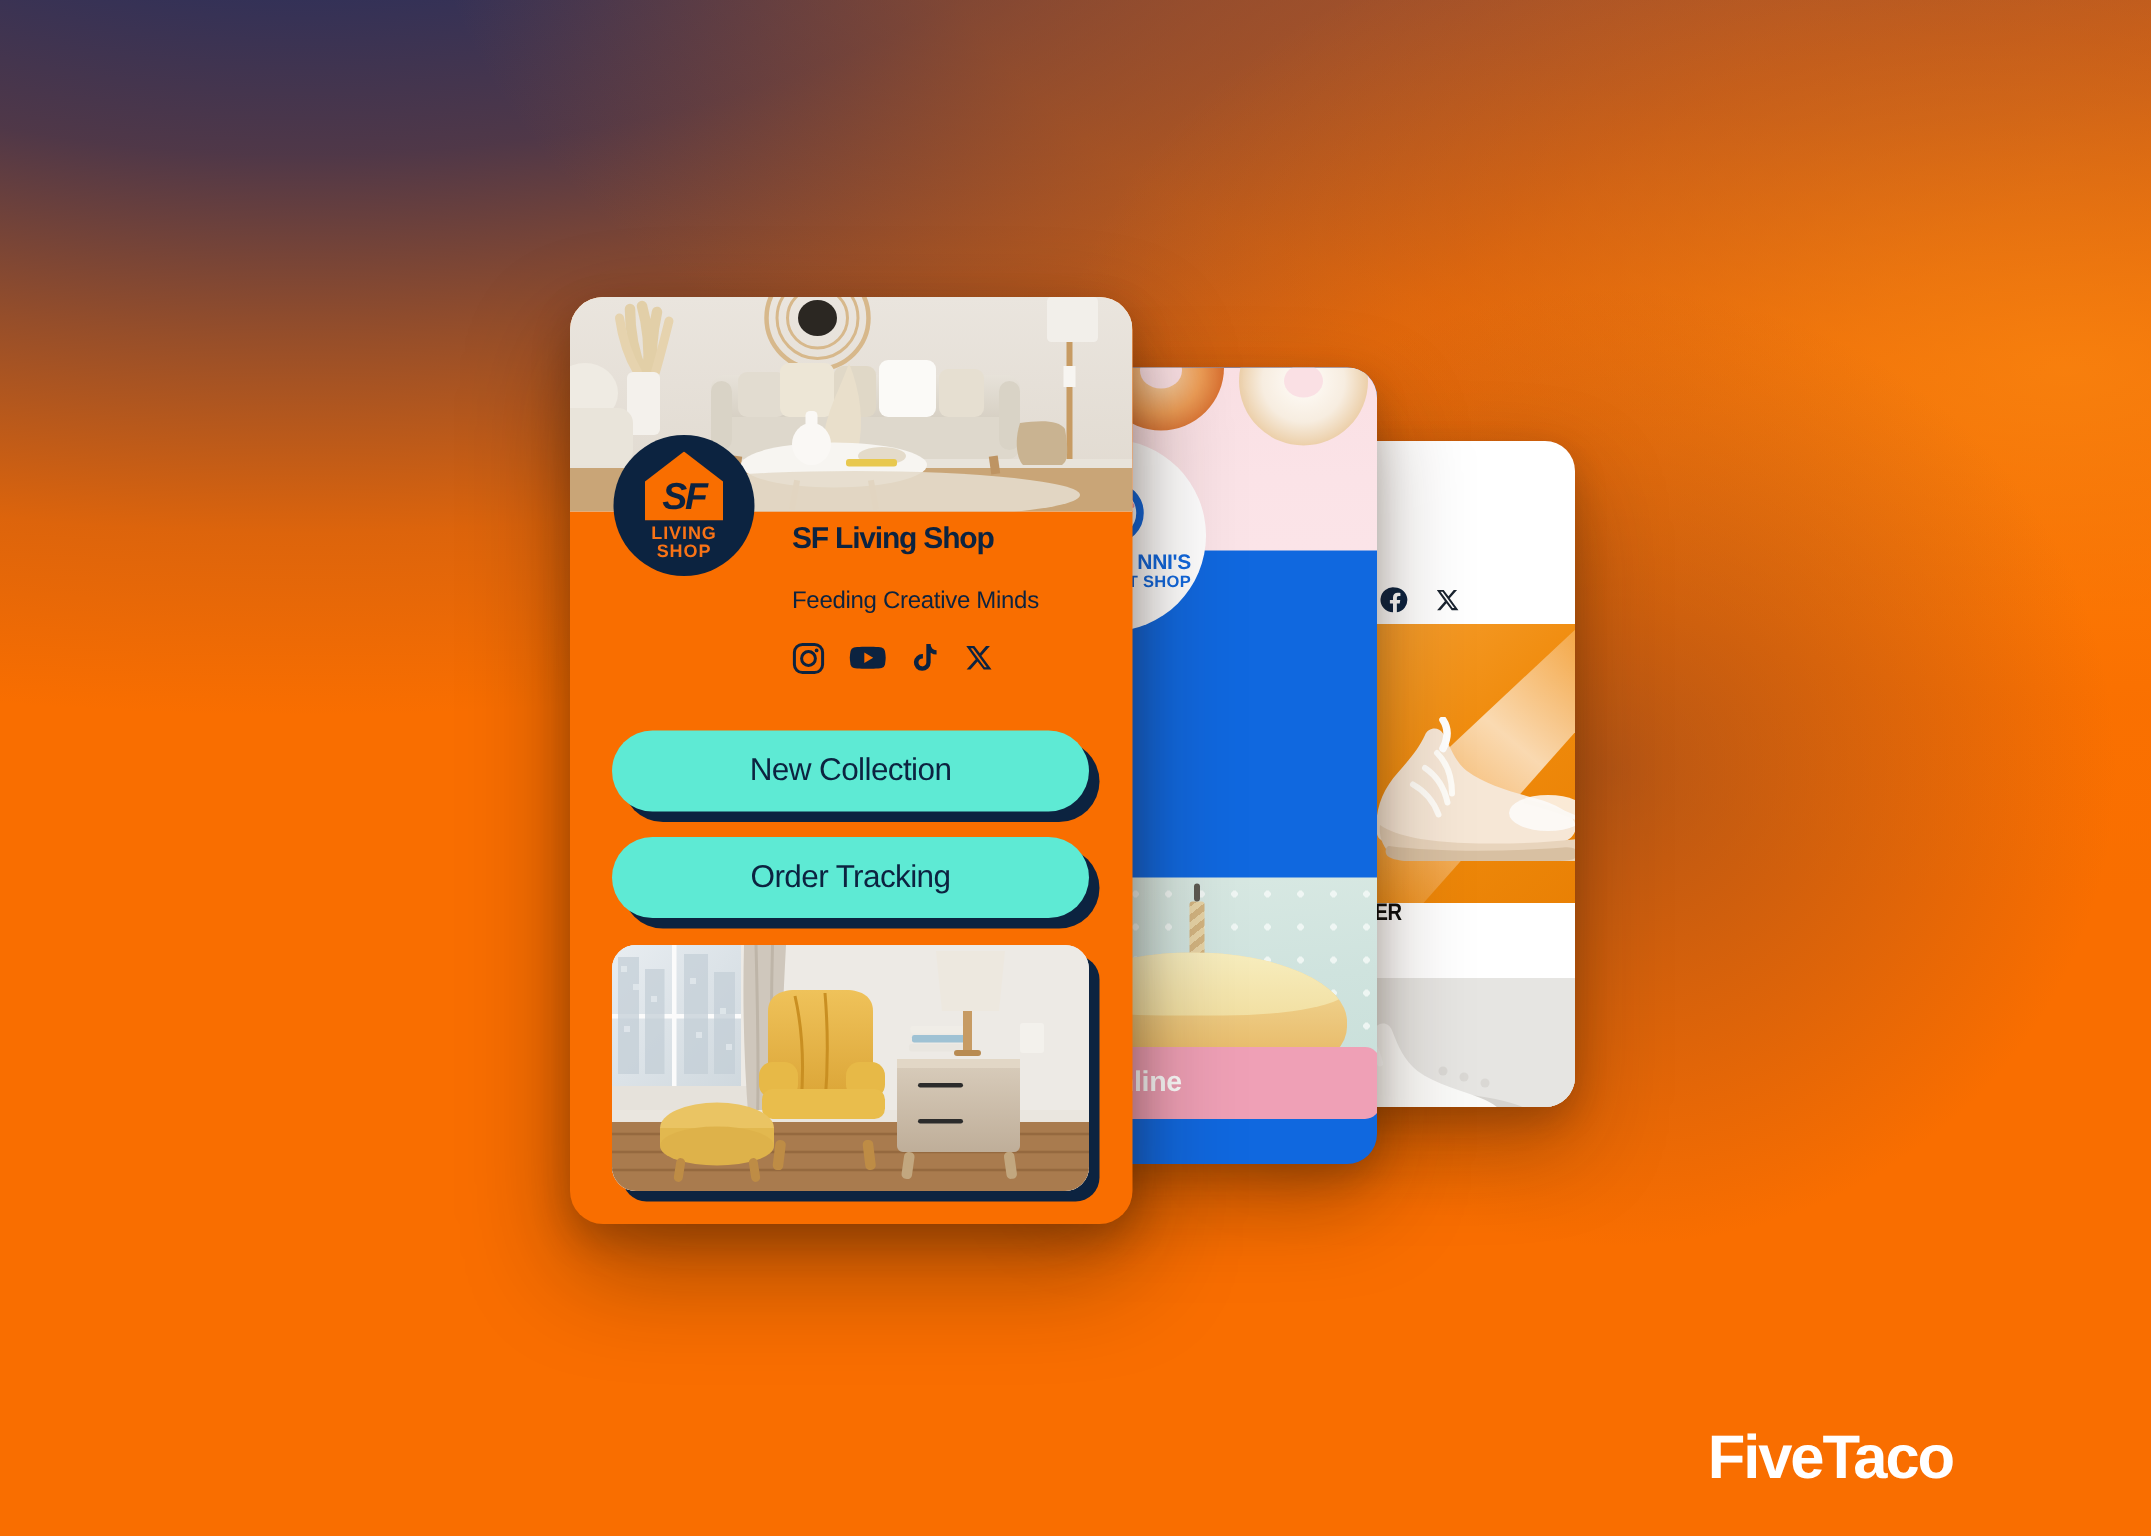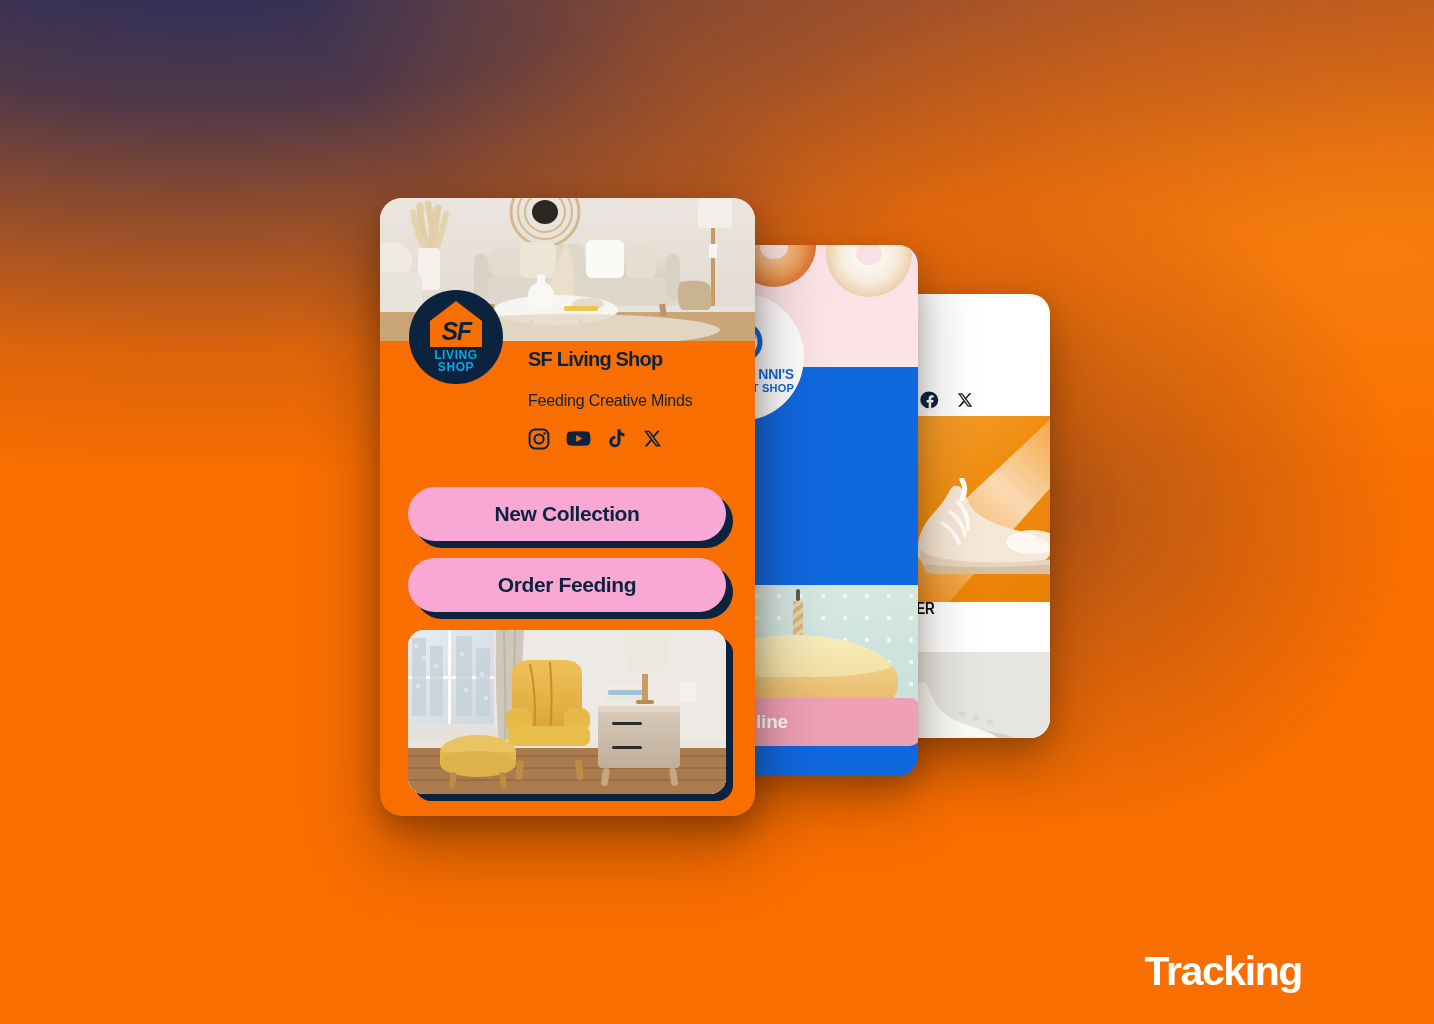--- a/index.html
+++ b/index.html
@@ -303,21 +303,21 @@
     position:relative;
     color:#0C2340;
     font-weight: 900;
     font-size: 25px;
     letter-spacing:-1.4px;
     line-height: 1;
     padding-bottom: 3px;
     font-style: italic;
   }
   .logo-l1, .logo-l2 {
-    color:#0ea5e9; font-weight: 900; line-height: 1.02;
+    color:#f97316; font-weight: 900; line-height: 1.02;
     letter-spacing: 0.6px;
   }
   .logo-l1 { font-size: 12px; margin-top: 2px; }
   .logo-l2 { font-size: 12px; }
 
   .main-title {
     position:absolute;
     left: 148px; top: 150px;
     color:#0C2340;
     font-size: 20px;
@@ -340,25 +340,25 @@
     display:flex; align-items:center; gap: 15px;
   }
   .main-socials svg { display:block; }
 
   .btn {
     position:absolute;
     left: 28px;
     width: 318px; height: 54px;
     border: none;
     border-radius: 999px;
-    background:#f9a8d4;
+    background:#5eead4;
     color:#0C2340;
     font-family:"Liberation Sans", sans-serif;
     font-size: 21px;
-    font-weight: 700;
+    font-weight: 400;
     letter-spacing: -0.4px;
     cursor: pointer;
     box-shadow: 7px 7px 0 #0C2340;
     display:flex; align-items:center; justify-content:center;
   }
   .btn-1 { top: 289px; }
   .btn-2 { top: 360px; }
 
   .main-img {
     position:absolute;
@@ -593,21 +593,21 @@
       </a>
       <a href="#">
         <svg width="21" height="21" viewBox="0 0 24 24" fill="#0C2340" aria-hidden="true">
           <path d="M17.53 3H20.5l-6.49 7.42L21.75 21h-5.97l-4.68-6.12L5.73 21H2.75l6.94-7.93L2.5 3h6.12l4.23 5.6L17.53 3zm-1.05 16.2h1.65L7.6 4.71H5.83l10.65 14.49z"></path>
         </svg>
       </a>
     </div>
 
     <button class="btn btn-1">New Collection</button>
 
-    <button class="btn btn-2">Order Feeding</button>
+    <button class="btn btn-2">Order Tracking</button>
 
     <div class="main-img">
       <svg viewBox="0 0 318 164" preserveAspectRatio="xMidYMid slice" aria-hidden="true">
         <defs>
           <linearGradient id="chair" x1="0" y1="0" x2="0" y2="1">
             <stop offset="0%" stop-color="#EFC25A"></stop>
               <stop offset="100%" stop-color="#D9A233"></stop>
           </linearGradient>
           <linearGradient id="win" x1="0" y1="0" x2="1" y2="1">
             <stop offset="0%" stop-color="#E8EDF1"></stop>
@@ -679,15 +679,15 @@
 
         <path d="M216 4h46l-4 40h-38z" fill="#EDE8DF"></path>
         <rect x="234" y="44" width="6" height="26" fill="#C79B63"></rect>
         <rect x="228" y="70" width="18" height="4" rx="2" fill="#B88B52"></rect>
 
         <rect x="272" y="52" width="16" height="20" rx="2" fill="#F3F1EC"></rect>
       </svg>
     </div>
   </div>
 
-  <div class="wordmark">Tracking</div>
+  <div class="wordmark">FiveTaco</div>
 
 </div>
 
 </body></html>

